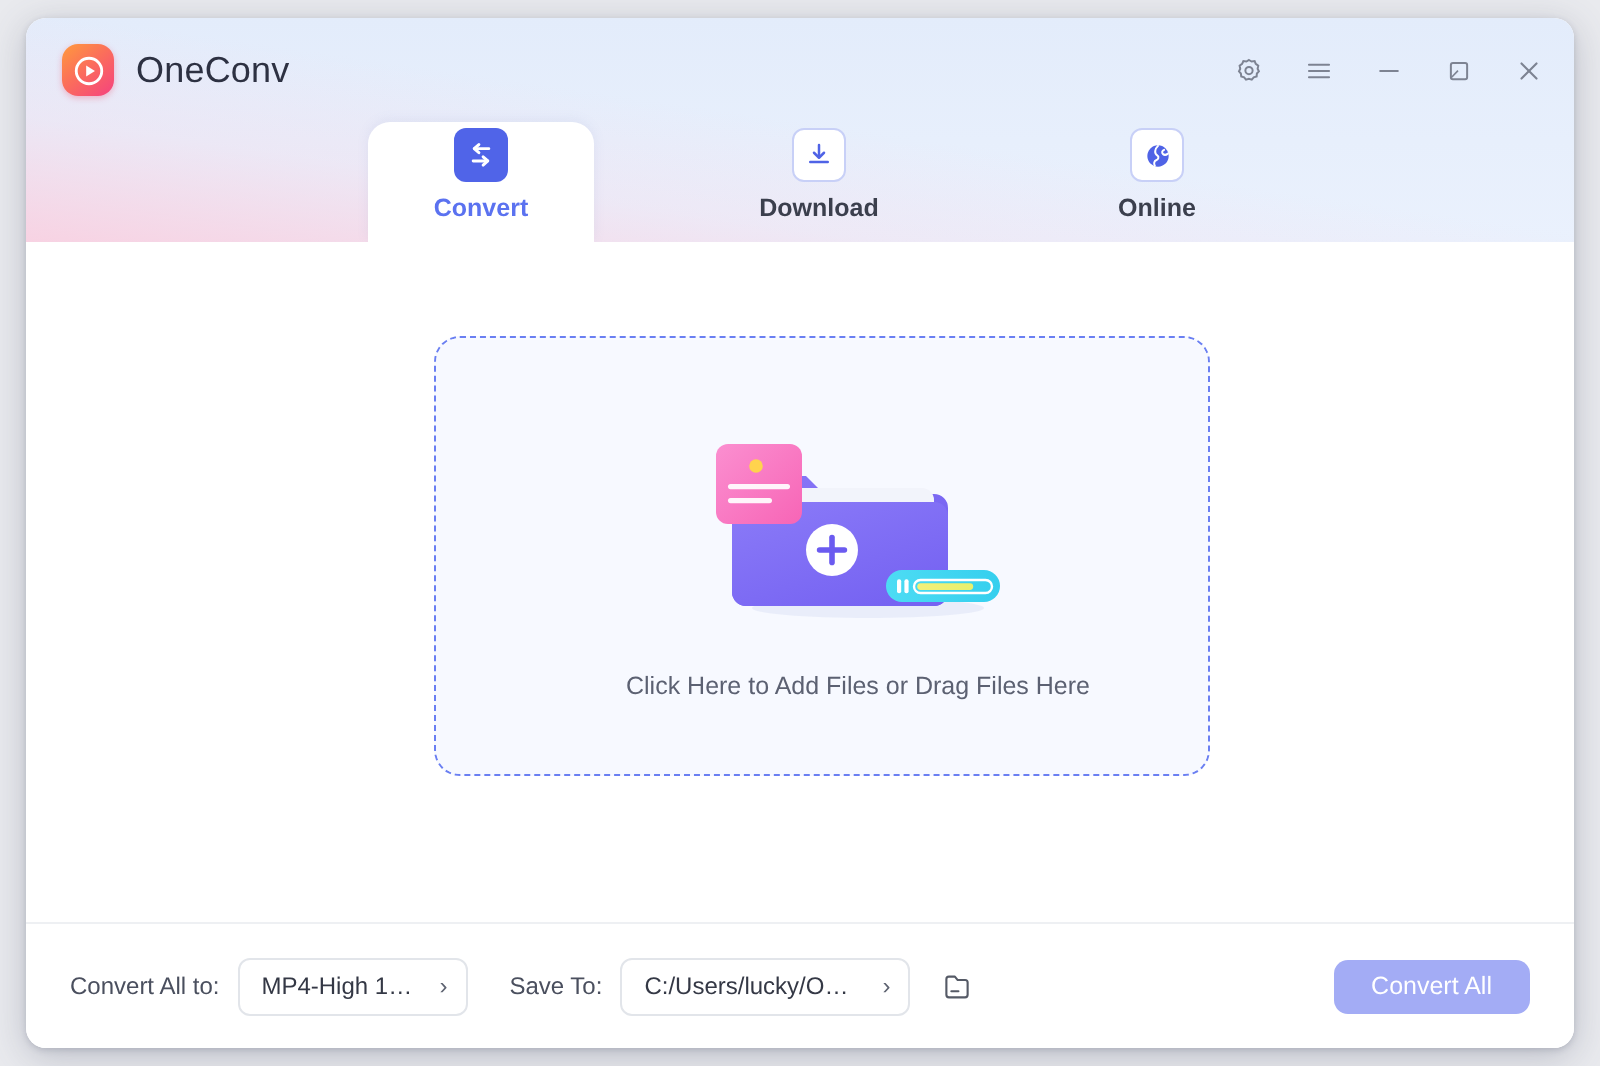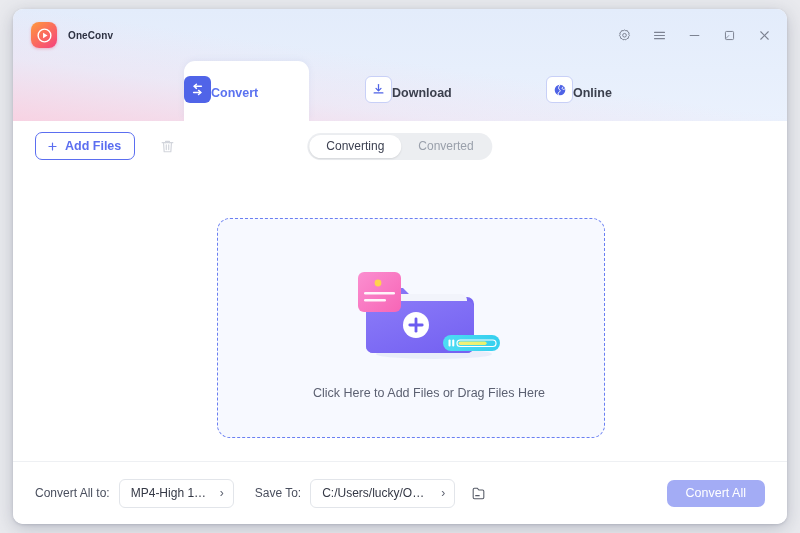--- a/index.html
+++ b/index.html
@@ -55,22 +55,22 @@
     display: flex;
     align-items: center;
     justify-content: center;
     flex: 0 0 auto;
     box-shadow: 0 1px 3px rgba(240, 90, 120, 0.4);
   }
   #logo-mark svg { display: block; }
 
   #app-title {
     margin-left: 11px;
-    font-size: 10px;
-    font-weight: bold;
+    font-size: 18px;
+    font-weight: normal;
     color: #2d3142;
     letter-spacing: 0.1px;
   }
 
   #window-controls {
     margin-left: auto;
     display: flex;
     align-items: center;
     gap: 17px;
   }
@@ -85,24 +85,24 @@
   
   #tabs {
     position: relative;
     height: 60px;
     display: flex;
     align-items: flex-end;
     z-index: 2;
   }
   .tab {
     position: relative;
-    width: 125px;
+    width: 113px;
     height: 60px;
     display: flex;
-    flex-direction: row;
+    flex-direction: column;
     align-items: center;
     justify-content: flex-start;
     padding-top: 3px;
     box-sizing: border-box;
     cursor: pointer;
   }
   .tab .tab-icon {
     width: 27px; height: 27px;
     display: flex; align-items: center; justify-content: center;
     margin-bottom: 6px;
@@ -392,46 +392,20 @@
               <path d="M16.6 7.4 C15 8.1 14.6 9.6 15.8 10.6 C17 11.6 18.4 11 19.4 10.2" fill="none" stroke="#ffffff" stroke-width="1.5" stroke-linecap="round"></path>
             </svg>
           </div>
         </div>
         <div class="tab-label">Online</div>
       </div>
 
     </div>
   </div>
 
-  <div id="toolbar">
-    <div id="add-files-btn">
-      <span style="display:flex;align-items:center;">
-        <svg width="13" height="13" viewBox="0 0 24 24" stroke="#5b6ef0" stroke-width="2.2" stroke-linecap="round">
-          <line x1="12" y1="5.5" x2="12" y2="18.5"></line>
-          <line x1="5.5" y1="12" x2="18.5" y2="12"></line>
-        </svg>
-      </span>
-      <span>Add Files</span>
-    </div>
-
-    <div id="delete-btn">
-      <svg width="17" height="17" viewBox="0 0 24 24" fill="none" stroke="currentColor" stroke-width="1.7" stroke-linecap="round" stroke-linejoin="round">
-        <path d="M4.5 6.6 H19.5"></path>
-        <path d="M9.3 6.6 V4.8 H14.7 V6.6"></path>
-        <path d="M6.4 6.6 L7.3 19.4 H16.7 L17.6 6.6"></path>
-        <line x1="10.3" y1="9.8" x2="10.3" y2="16.3"></line>
-        <line x1="13.7" y1="9.8" x2="13.7" y2="16.3"></line>
-      </svg>
-    </div>
-
-    <div id="status-toggle">
-      <div class="toggle-opt active">Converting</div>
-      <div class="toggle-opt">Converted</div>
-    </div>
-  </div>
 
   <div id="main">
     <div id="dropzone">
       <div id="dropzone-illus">
         <svg width="160" height="108" viewBox="0 0 160 108">
           <defs>
             <linearGradient id="gFolderBack" x1="0" y1="0" x2="1" y2="1">
               <stop offset="0%" stop-color="#8b79f7"></stop>
               <stop offset="100%" stop-color="#6f5cef"></stop>
             </linearGradient>

